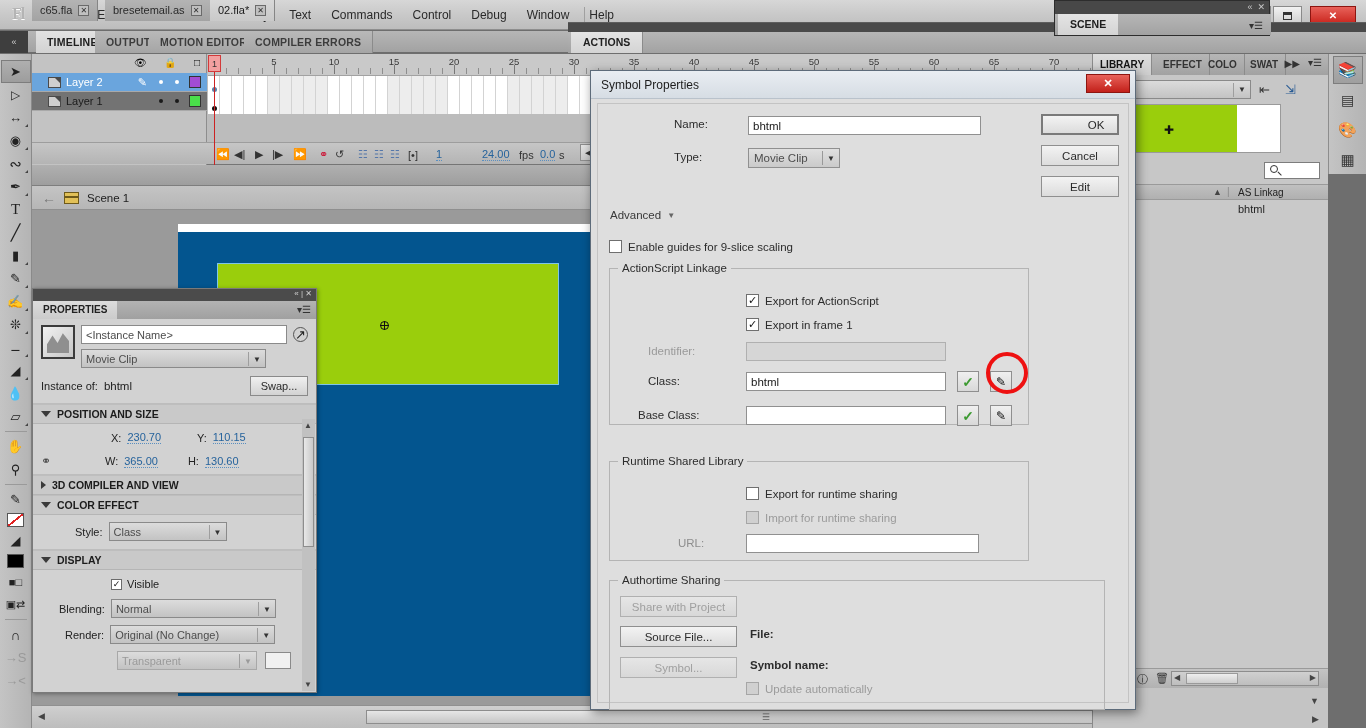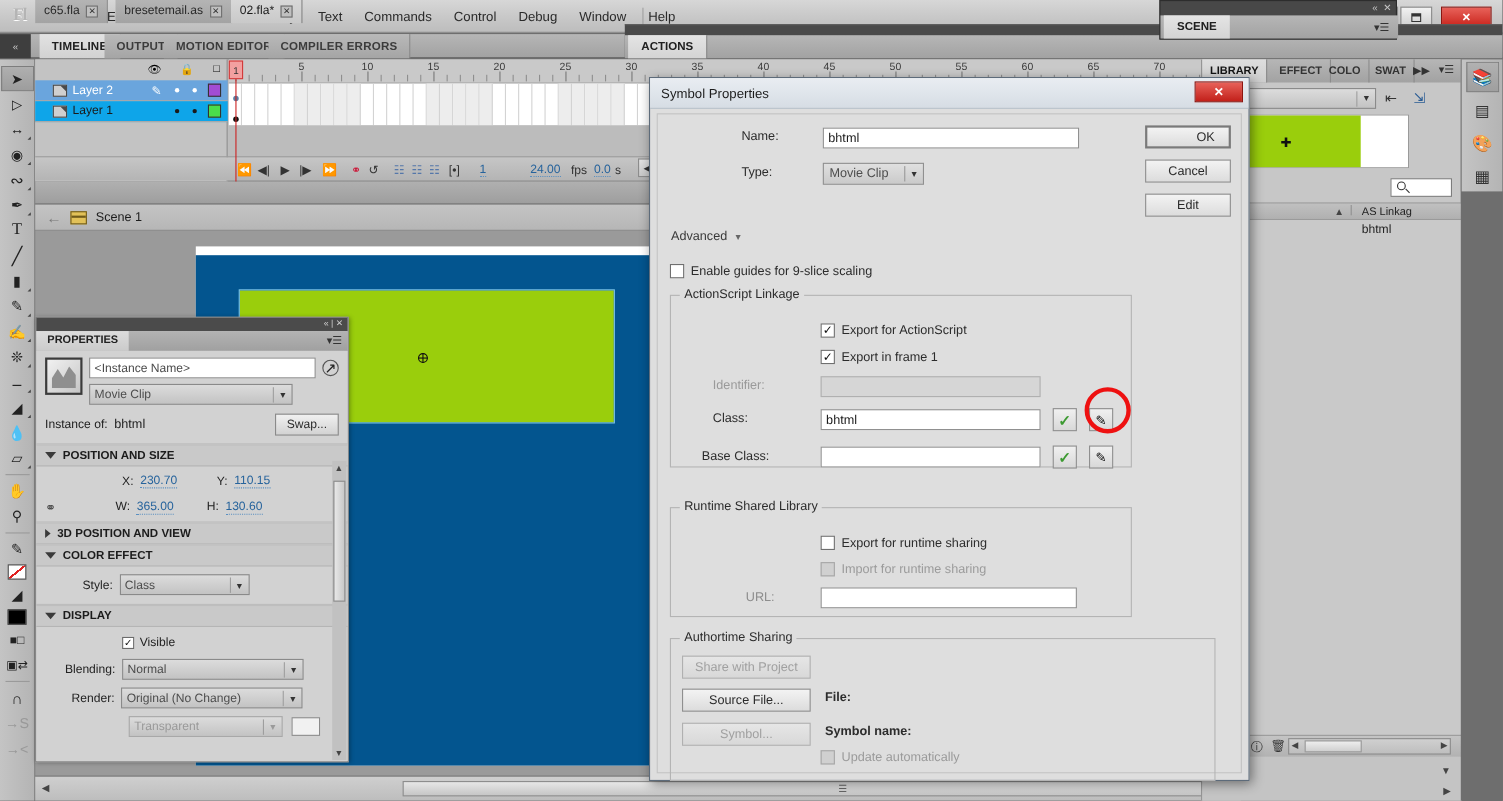--- a/index.html
+++ b/index.html
@@ -437,21 +437,21 @@
 
       <div class="layer-row active" style="top:19px">
         <span class="layer-icon"></span>
         <span class="layer-name">Layer 2</span>
         <span style="margin-right:12px;font-size:11px">✎</span>
         <span class="dot w" style="margin-right:12px"></span>
         <span class="dot w" style="margin-right:10px"></span>
         <span class="layer-color" style="background:#a24cd4;margin-right:6px"></span>
       </div>
 
-      <div class="layer-row" style="top:38px;background:#0ea5e9">
+      <div class="layer-row" style="top:38px;background:#737373">
         <span class="layer-icon"></span>
         <span class="layer-name">Layer 1</span>
         <span style="margin-right:12px;width:11px"></span>
         <span class="dot" style="margin-right:12px"></span>
         <span class="dot" style="margin-right:10px"></span>
         <span class="layer-color" style="background:#4ade4a;margin-right:6px"></span>
       </div>
 
       <div class="layer-tools">
         <span>⛶</span>
@@ -761,21 +761,21 @@
         <span style="width:48px"></span>
         <span class="lbl">W:</span>
         <span class="numval" style="margin-left:6px">365.00</span>
         <span style="width:30px"></span>
         <span class="lbl">H:</span>
         <span class="numval" style="margin-left:6px">130.60</span>
       </div>
 
       <div class="sec-header">
         <span class="tri"></span>
-        <span>3D POSITION AND VIEW</span>
+        <span>3D COMPILER AND VIEW</span>
       </div>
 
       <div class="sec-header">
         <span class="tri open"></span>
         <span>COLOR EFFECT</span>
       </div>
 
       <div class="prop-row" style="padding-top:7px;padding-bottom:8px;border-bottom:1px solid #bdbdbd">
         <span style="width:34px"></span>
         <span class="lbl">Style:</span>

